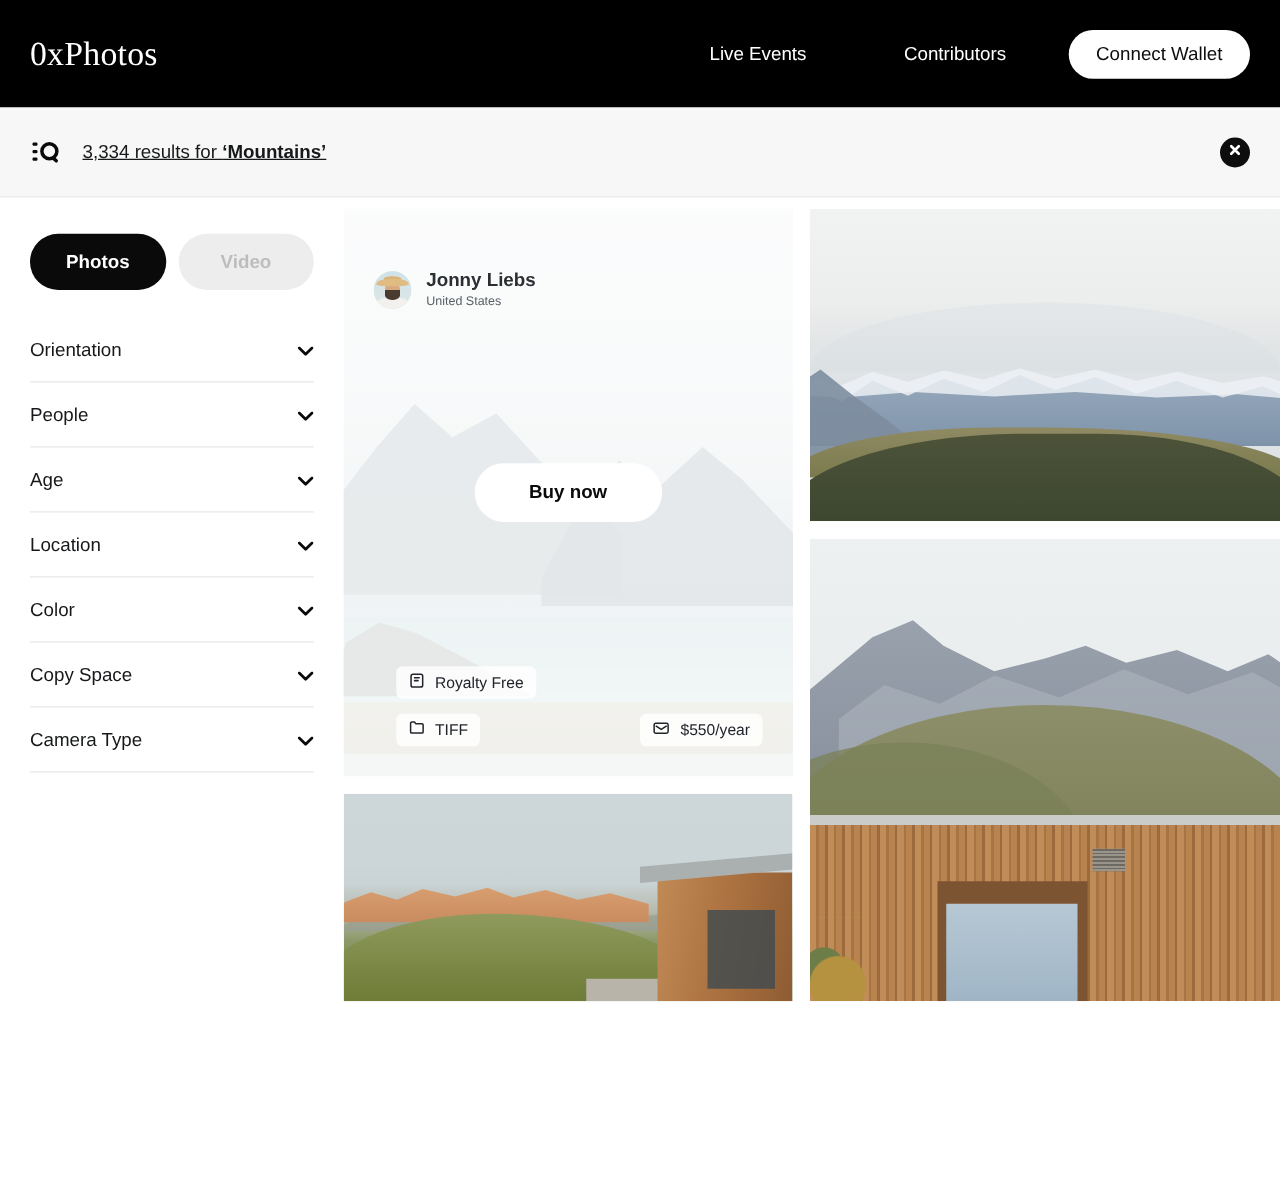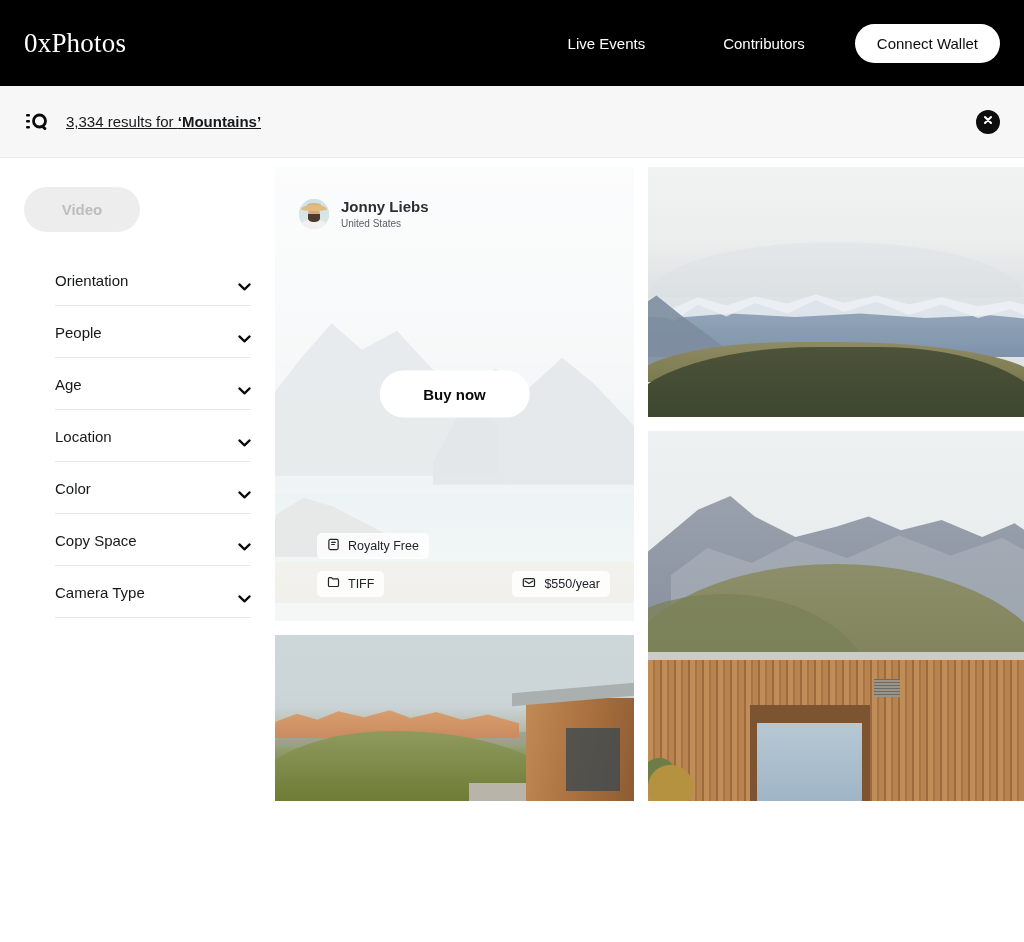--- a/index.html
+++ b/index.html
@@ -95,26 +95,24 @@
     text-align:center;
     border:none;
     cursor:pointer;
     font-family:"Liberation Sans", sans-serif;
   }
   .toggle.active { background:#0a0a0a; color:#ffffff; }
   .toggle.inactive { background:#ededed; color:#bdbdbd; }
 
   .filter-row {
     display:flex;
-    align-items:center;
     justify-content:space-between;
     padding:18px 0 16px 0;
     border-bottom:1px solid #e8e8e8;
     cursor:pointer;
-    margin-left:31px;
   }
   .filter-label { font-size:15px; color:#17181a; }
   .chev { width:13px; height:8px; flex:none; }
 
   
   .grid {
     flex:1;
     display:flex;
     gap:14px;
     padding-top:9px;
@@ -157,21 +155,21 @@
     position:absolute; left:0; right:0; bottom:4%; height:9%;
     background:linear-gradient(#cfc9b4,#c4bfae);
     opacity:.85;
   }
 
   .hover-wash {
     position:absolute; inset:0;
     background:rgba(255,255,255,.74);
   }
   .author {
-    position:absolute; top:30px; left:24px;
+    position:absolute; top:48px; left:24px;
     display:flex; align-items:center; gap:12px;
   }
   .avatar {
     width:30px; height:30px; border-radius:50%;
     overflow:hidden; flex:none; position:relative;
     background:#cfe0e6;
   }
   .avatar .sky { position:absolute; inset:0; background:linear-gradient(#cfe2e9,#dfe8e6); }
   .avatar .shirt { position:absolute; left:10%; right:10%; bottom:0; height:30%; background:#f2f1ee; border-radius:40% 40% 0 0; }
   .avatar .face { position:absolute; left:30%; top:32%; width:40%; height:42%; background:#d7a97f; border-radius:45%; }
@@ -374,20 +372,21 @@
         <path d="M3 3 L9 9 M9 3 L3 9" stroke="#ffffff" stroke-width="2.1" stroke-linecap="round"></path>
       </svg>
     </span>
   </button>
 </div>
 
 <div class="content">
 
   <div class="sidebar">
     <div class="toggle-row">
+      <button class="toggle active">Photos</button>
       <button class="toggle inactive">Video</button>
     </div>
 
     <div class="filter-row">
       <span class="filter-label">Orientation</span>
       <span class="chev"><svg width="13" height="8" viewBox="0 0 13 8">
             <path d="M1.4 1.4 L6.5 6.4 L11.6 1.4" stroke="#0a0a0a" stroke-width="2.2" fill="none" stroke-linecap="round" stroke-linejoin="round"></path>
           </svg></span>
     </div>
     <div class="filter-row">

